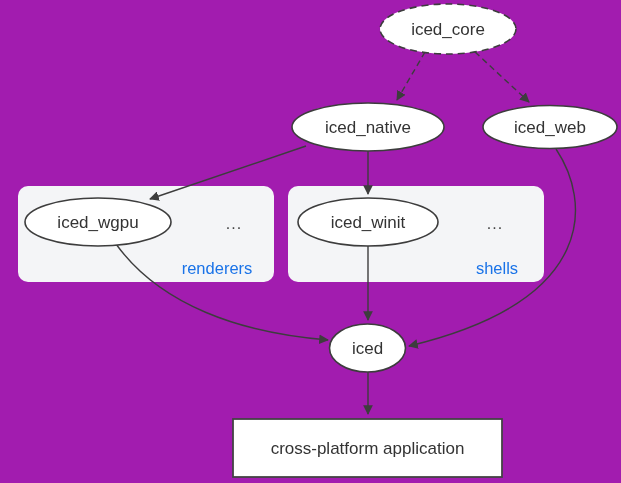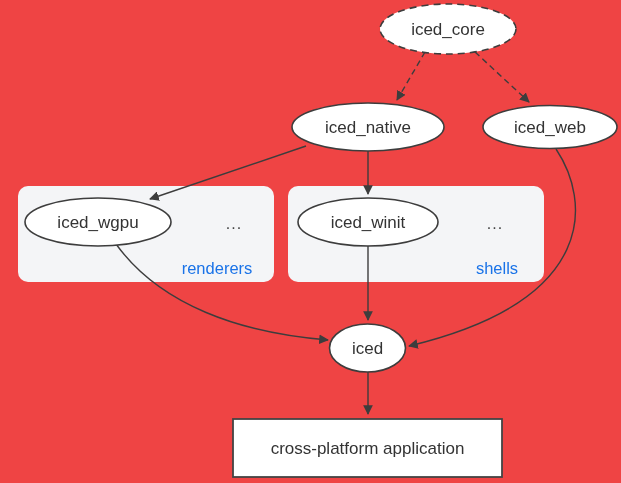--- a/index.html
+++ b/index.html
@@ -4,21 +4,21 @@
 <style>
   html, body {
     margin: 0;
     padding: 0;
     background: #ffffff;
   }
   .canvas {
     position: relative;
     width: 621px;
     height: 483px;
-    background: #ef4444;
+    background: #a21caf;
     font-family: "Liberation Sans", "DejaVu Sans", sans-serif;
     overflow: hidden;
   }
   svg { display: block; }
   .node-ellipse {
     fill: #ffffff;
     stroke: #3d3d3d;
     stroke-width: 1.6;
   }
   .node-ellipse.dashed {

